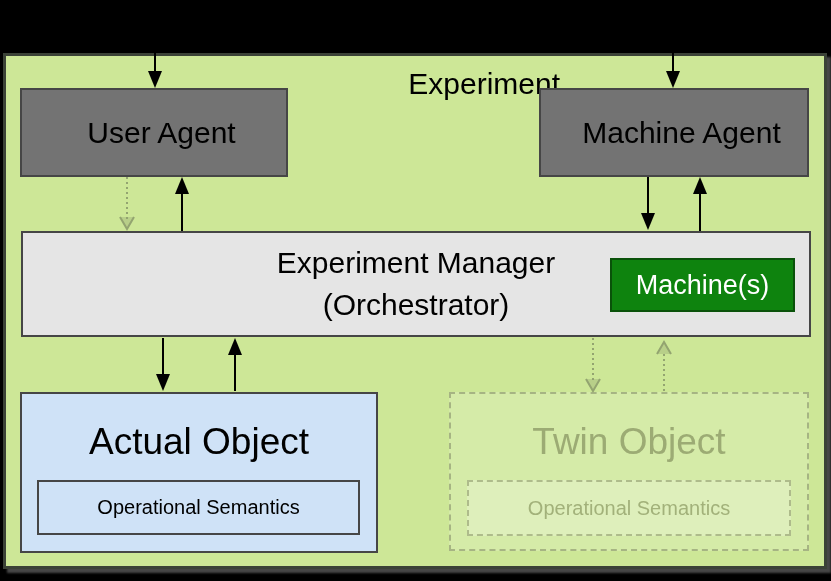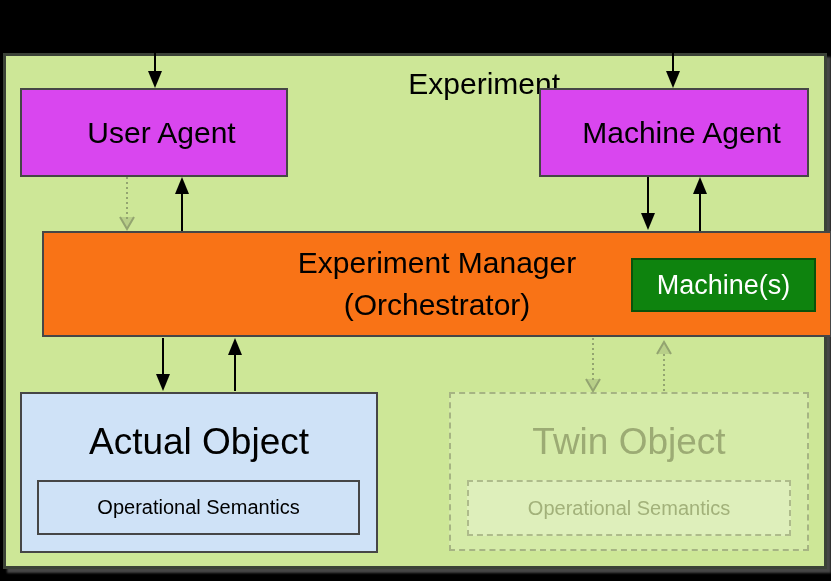--- a/index.html
+++ b/index.html
@@ -14,26 +14,26 @@
   }
   .label-title{
     position:absolute;left:260px;top:66px;width:300px;height:36px;
     text-align:right;font-size:30px;line-height:36px;
   }
   .node{
     position:absolute;box-sizing:border-box;border:2px solid #464646;
     display:flex;align-items:center;justify-content:center;
     font-size:30px;text-align:center;
   }
-  .agent{background:#d946ef;padding-left:15px;}
+  .agent{background:#737373;padding-left:15px;}
   #user-agent{left:20px;top:88px;width:268px;height:89px;}
   #machine-agent{left:539px;top:88px;width:270px;height:89px;}
   #manager{
-    left:21px;top:231px;width:790px;height:106px;background:#f97316;
-    flex-direction:column;line-height:42px;margin-left:21px;
+    left:21px;top:231px;width:790px;height:106px;background:#e5e5e5;
+    flex-direction:column;line-height:42px;
   }
   #workflow{
     position:absolute;box-sizing:border-box;left:587px;top:25px;width:185px;height:54px;
     background:#0e830e;border:2px solid #0a520a;color:#ffffff;
     display:flex;align-items:center;justify-content:center;font-size:27px;
   }
   #actual-object{left:20px;top:392px;width:358px;height:161px;background:#cfe2f7;}
   #twin-object{
     left:449px;top:392px;width:360px;height:159px;
     background:rgba(255,255,255,0.17);border:2px dashed #a6b483;color:#9cab74;

